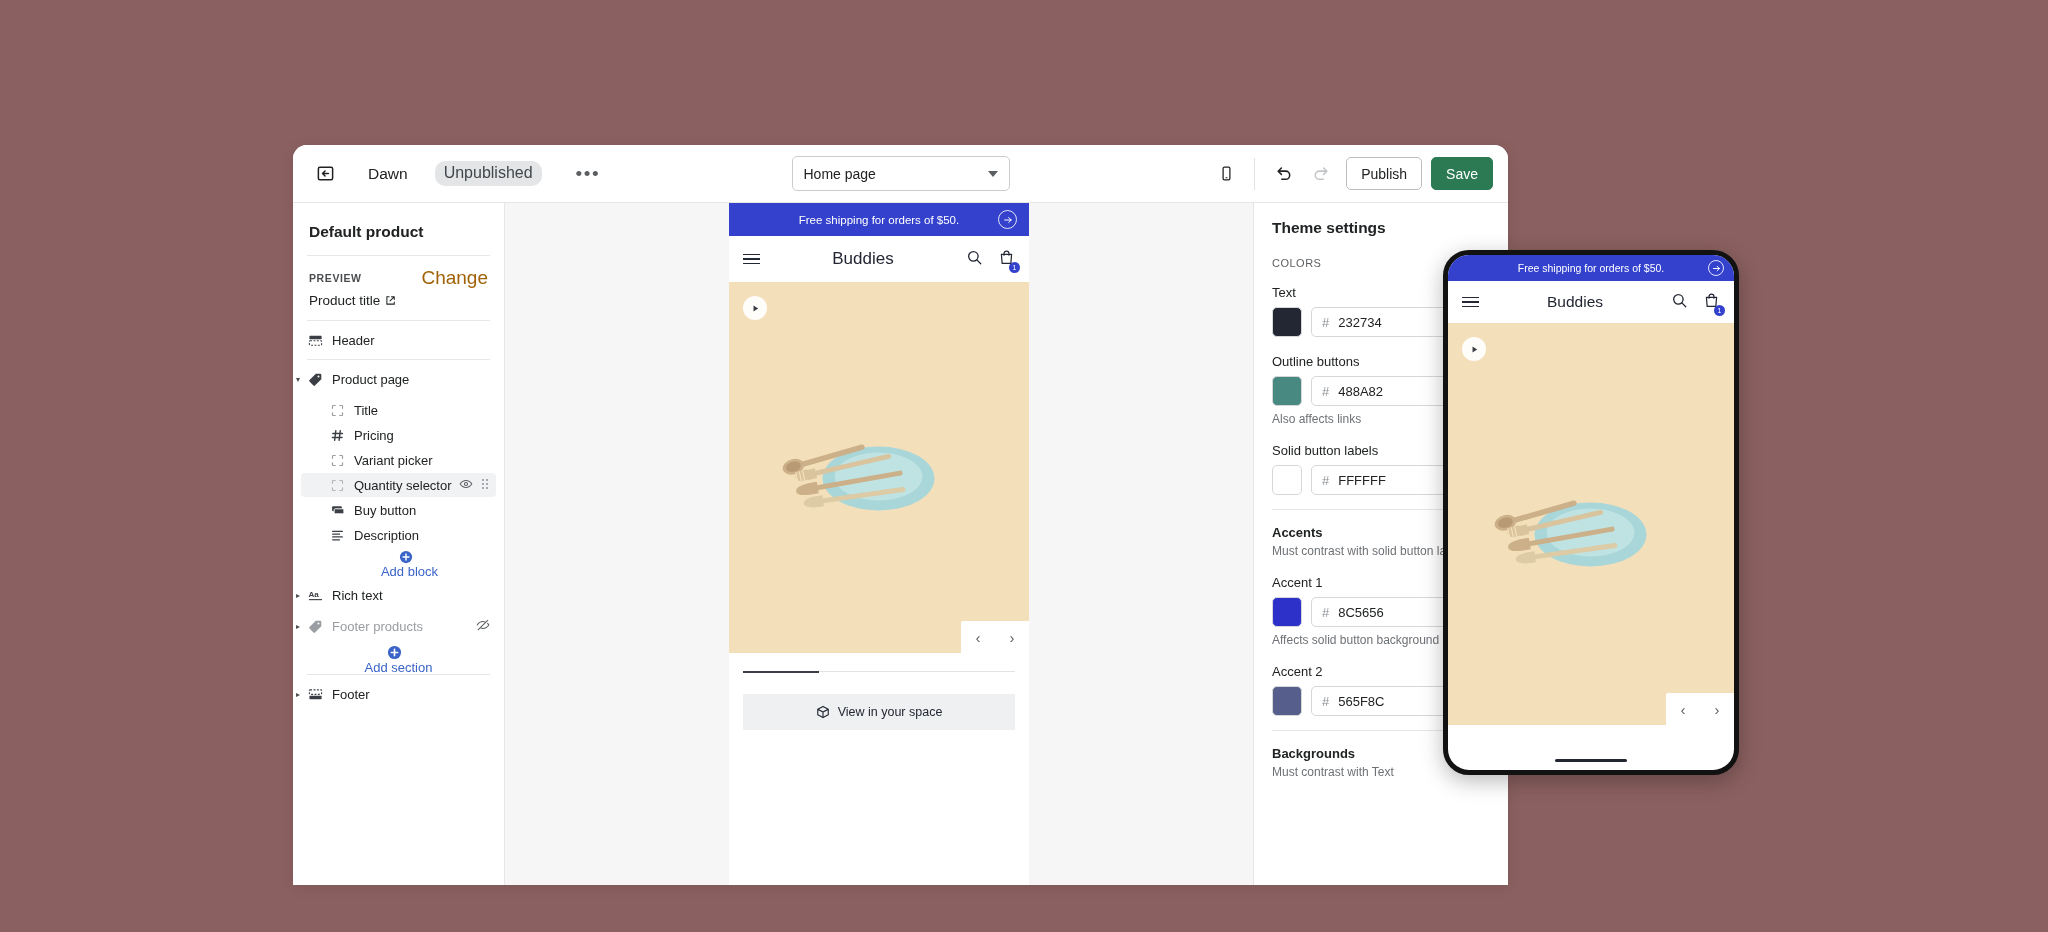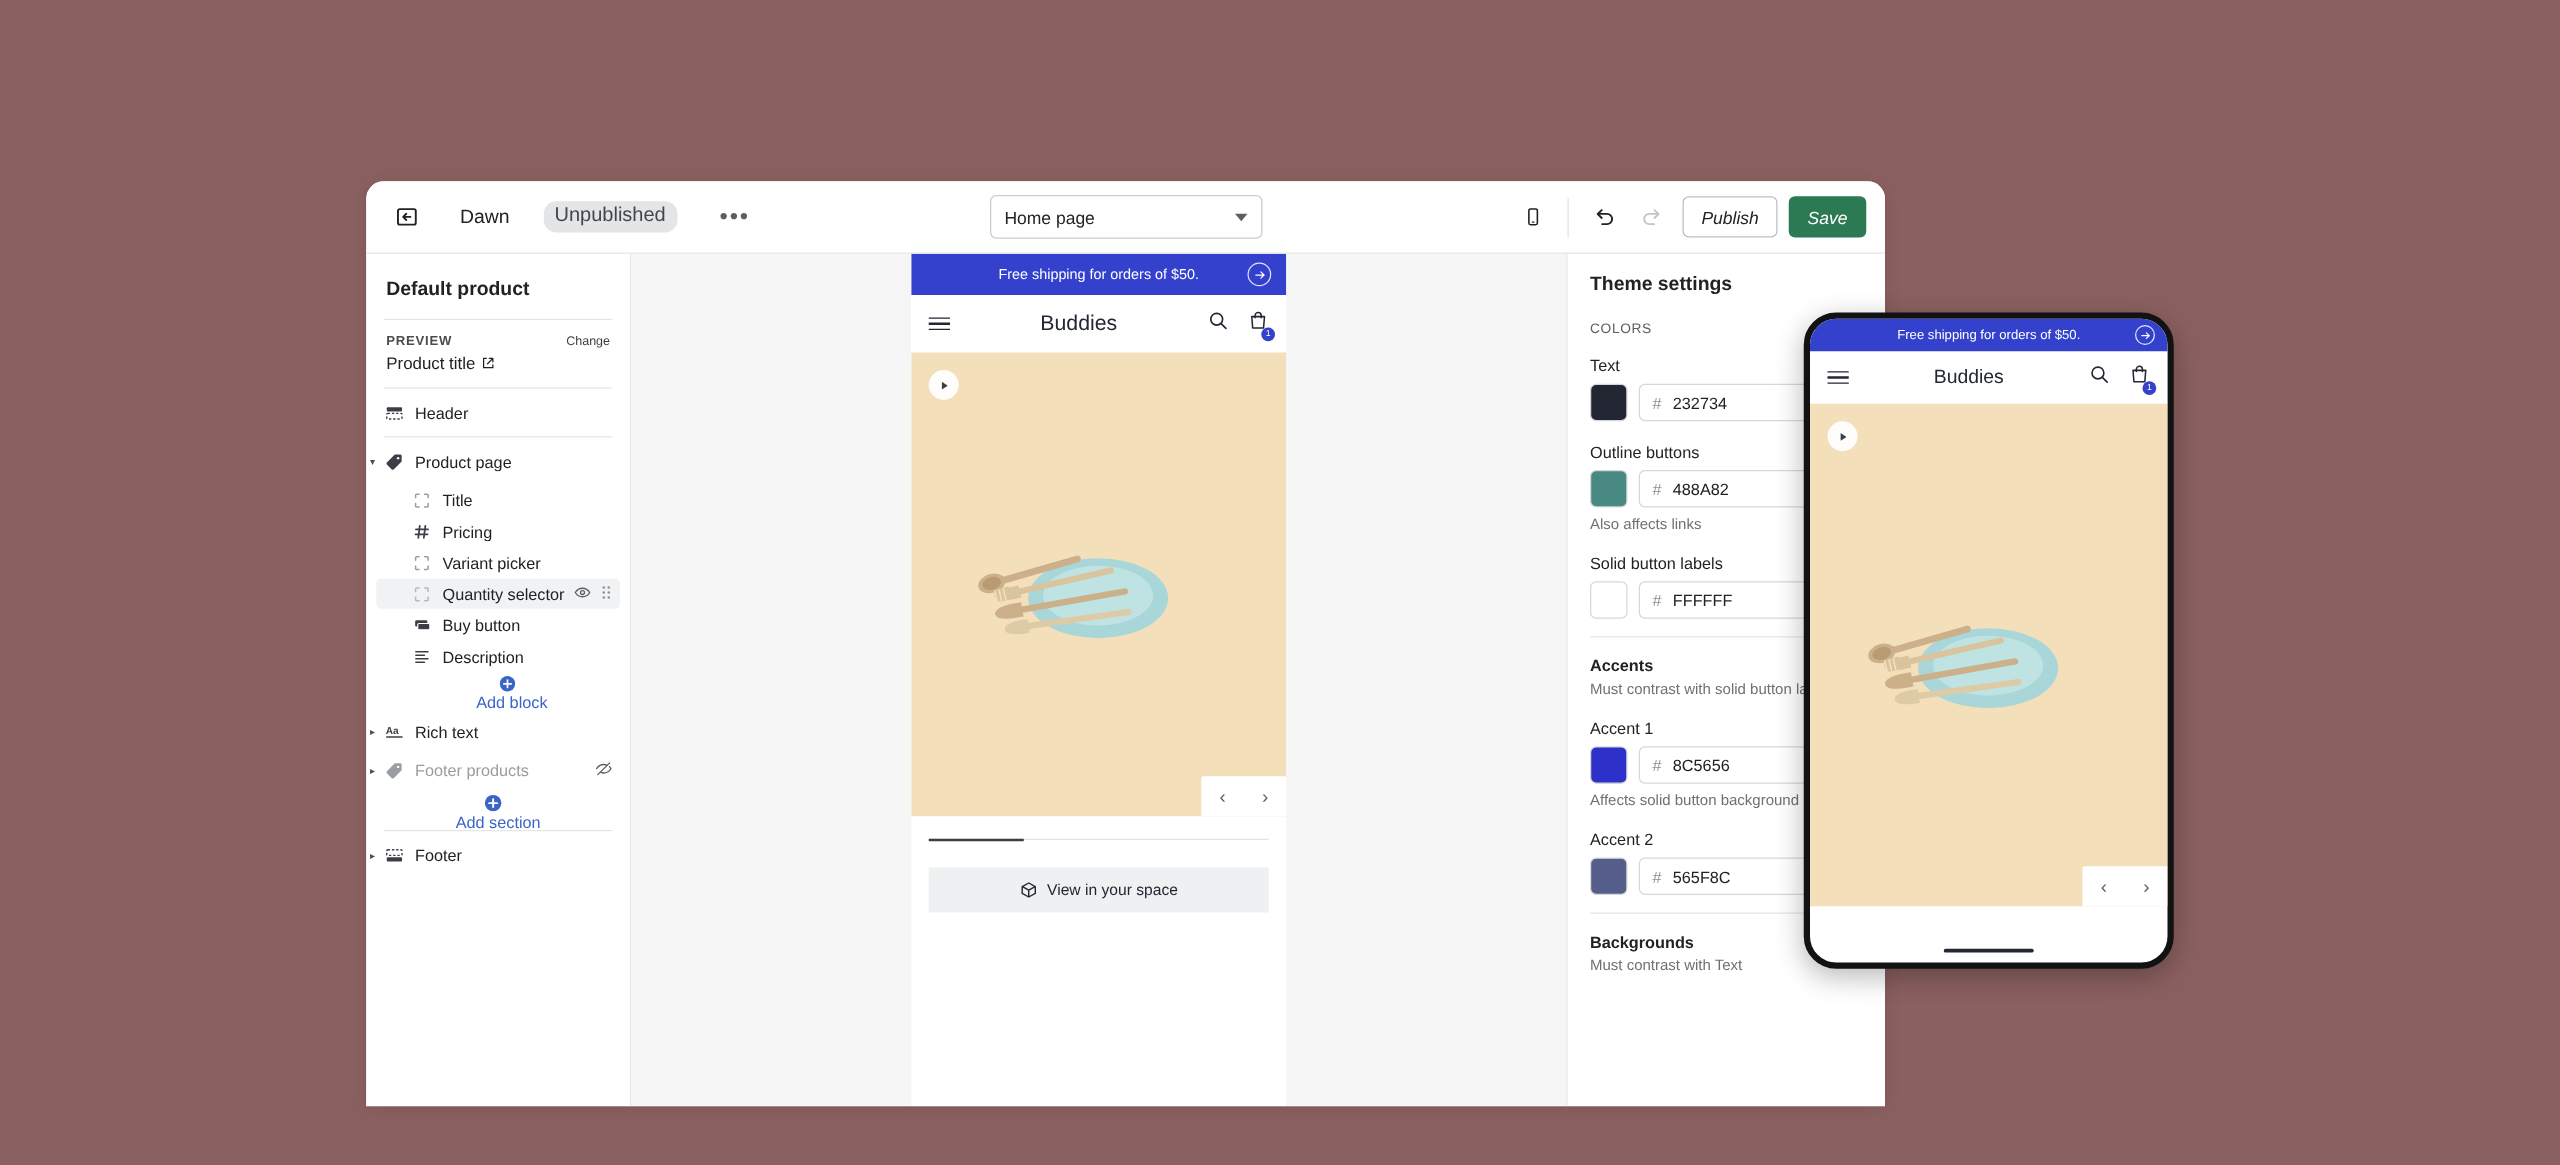--- a/index.html
+++ b/index.html
@@ -109,21 +109,20 @@
     margin: 0 9px;
   }
   .btn {
     height: 33px;
     border-radius: 5px;
     font-size: 14px;
     display: inline-flex; align-items: center; justify-content: center;
     cursor: pointer;
     padding: 0 14px;
     white-space: nowrap;
-    font-style: italic;
   }
   .btn-publish {
     background: #fff;
     border: 1px solid #babec3;
     color: #202223;
     margin-left: 6px;
   }
   .btn-save {
     background: #2b7a53;
     border: 1px solid #2b7a53;
@@ -149,21 +148,21 @@
     padding: 16px 16px 14px;
   }
   .hr { height: 1px; background: #e6e6e6; margin: 0 14px; }
   .preview-block { padding: 11px 16px 12px; }
   .preview-row { display: flex; align-items: center; }
   .preview-label {
     font-size: 10.5px; font-weight: bold;
     letter-spacing: 0.6px; color: #4a4d50;
     flex: 1;
   }
-  .link { color: #404040; font-size: 10px; cursor: pointer; text-align: right; }
+  .link { color: #a16207; font-size: 19px; cursor: pointer; text-align: right; }
   .preview-value {
     font-size: 13.5px; color: #202223;
     margin-top: 4px;
     display: flex; align-items: center; gap: 5px;
   }
 
   .row {
     display: flex; align-items: center;
     height: 24px;
     margin: 0 8px;

